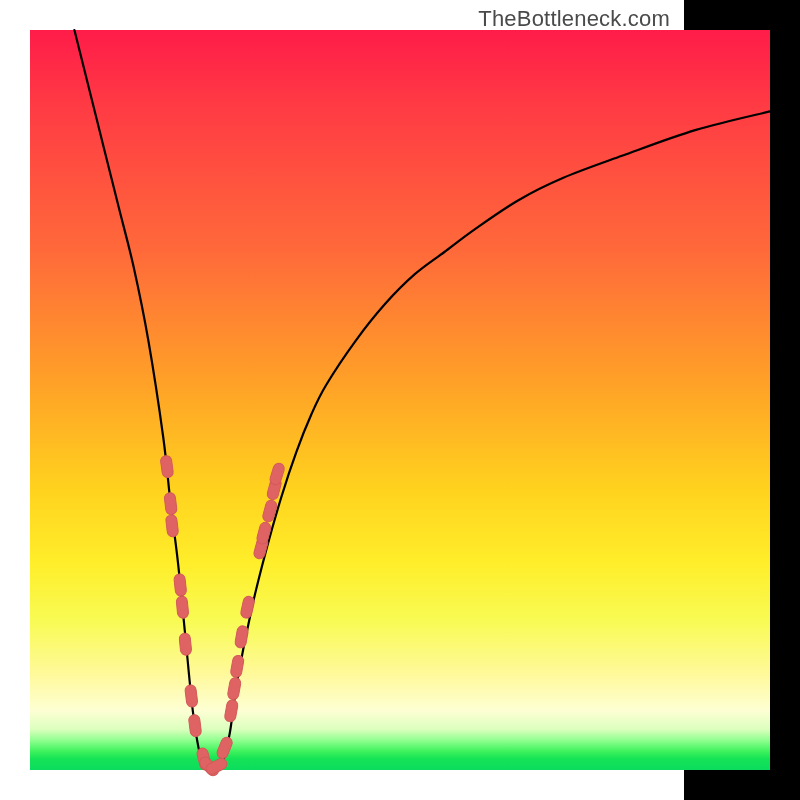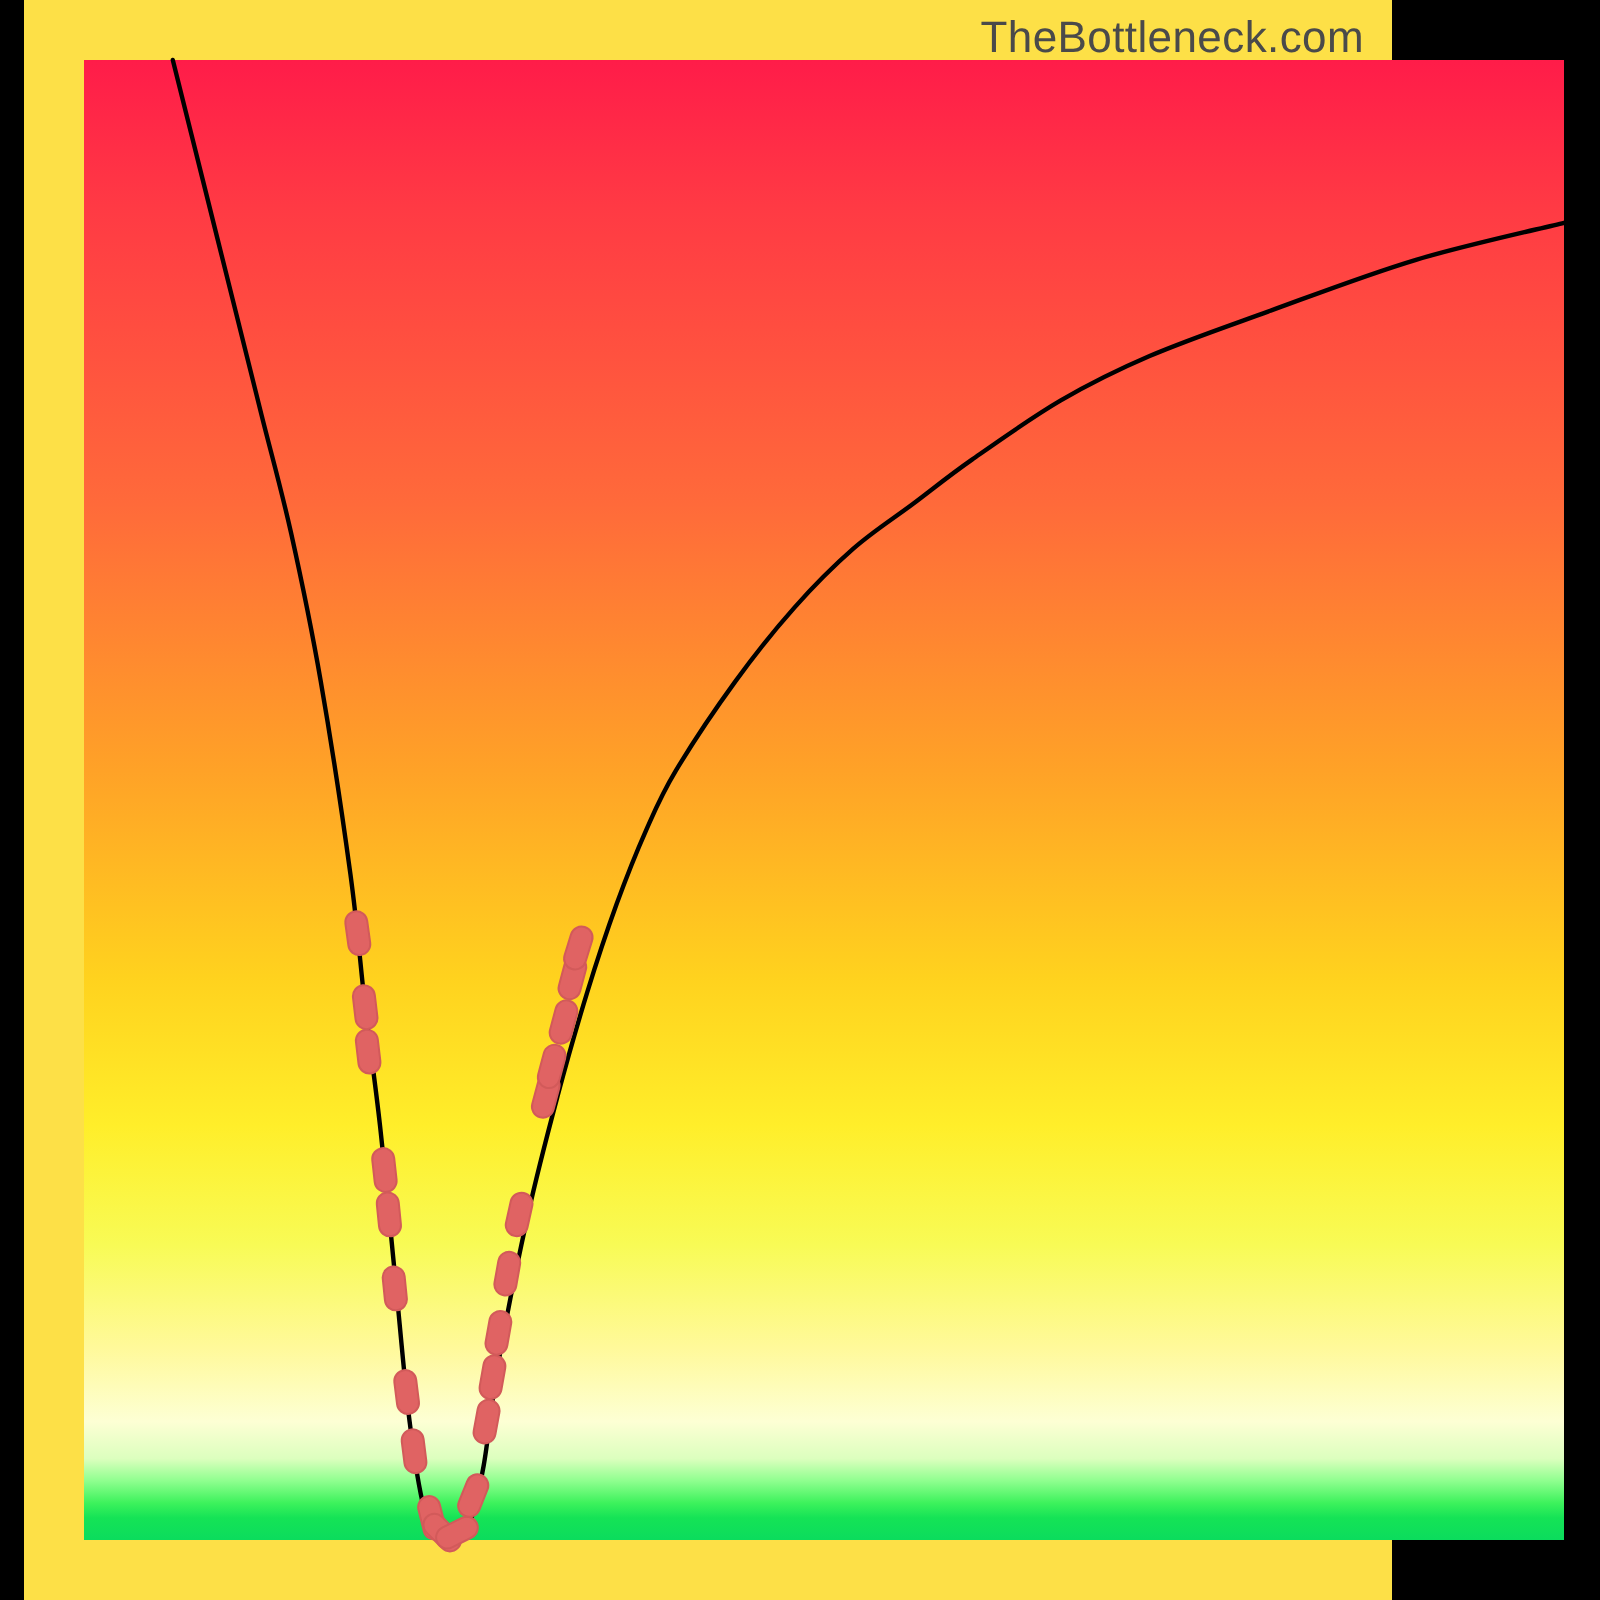--- a/index.html
+++ b/index.html
@@ -6,23 +6,23 @@
     margin: 0;
     padding: 0;
     width: 800px;
     height: 800px;
     overflow: hidden;
     background: #000;
     font-family: Arial, Helvetica, sans-serif;
   }
   .frame {
     position: absolute;
-    left: 12px; top: 0;
+    left: 0; top: 0;
     width: 684px; height: 800px;
-    background: #fde047;
+    background: #ffffff;
   }
   .plot-area {
     position: absolute;
     left: 30px;
     top: 30px;
     width: 740px;
     height: 740px;
     
     background: linear-gradient(
       to bottom,

